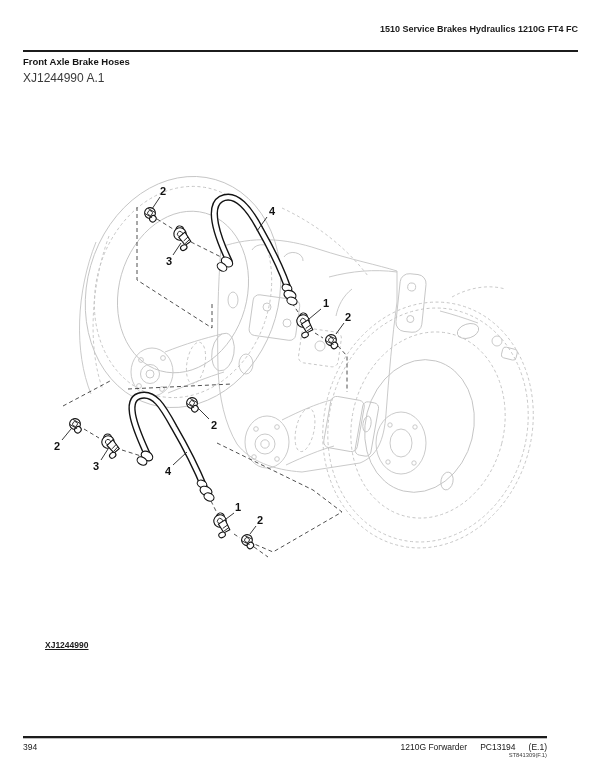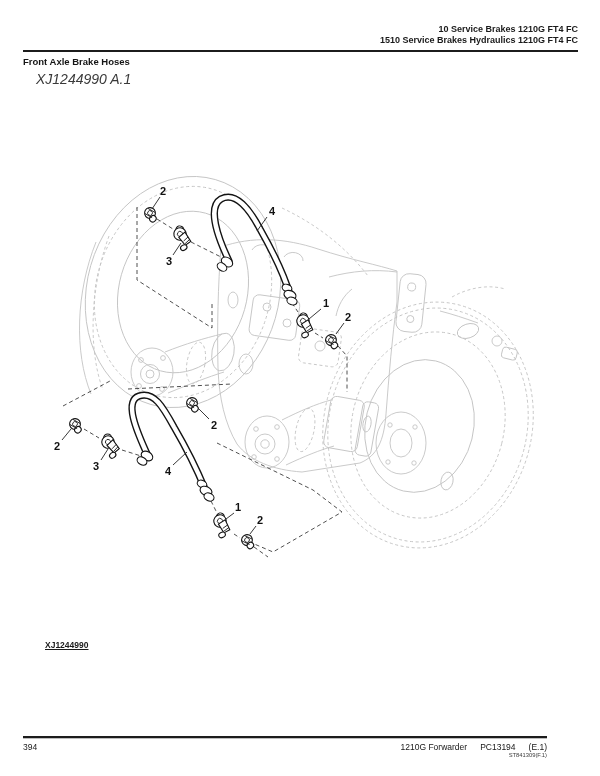--- a/index.html
+++ b/index.html
@@ -7,21 +7,21 @@
     position:relative;width:600px;height:776px;background:#ffffff;
     font-family:"Liberation Sans",sans-serif;color:#111;overflow:hidden;
     margin:0 auto;
   }
   .hdr{
     position:absolute;right:22px;top:24px;text-align:right;
     font-size:9px;font-weight:bold;line-height:11px;color:#1a1a1a;
   }
   .rule-top{position:absolute;left:23px;top:50px;width:555px;height:2px;background:#1c1c1c;}
   .sec-title{position:absolute;left:23px;top:56px;font-size:9.5px;font-weight:bold;color:#151515;}
-  .sec-ref{position:absolute;left:36px;top:71px;font-size:14px;color:#3a3a3a;font-style:italic;}
+  .sec-ref{position:absolute;left:23px;top:71px;font-size:12px;color:#3a3a3a;}
   .fig-label{position:absolute;left:45px;top:640px;font-size:8.5px;font-weight:bold;color:#1a1a1a;text-decoration:underline;}
   .rule-bot{position:absolute;left:23px;top:736px;width:524px;height:2px;background:#1c1c1c;border-bottom:1px solid #bdbdbd;}
   .page-num{position:absolute;left:23px;top:742px;font-size:8.5px;font-weight:normal;color:#1a1a1a;}
   .footer-right{position:absolute;right:53px;top:742px;font-size:8.5px;color:#161616;text-align:right;}
   .footer-right span{margin-left:13px;}
   .footer-sub{position:absolute;right:53px;top:752px;font-size:5.8px;color:#3c3c3c;}
   .diagram{position:absolute;left:0;top:0;width:600px;height:776px;}
 
   
   .ghost{stroke:#c4c4c4;fill:none;stroke-width:0.9;}
@@ -33,21 +33,20 @@
   .fit-d{stroke:#131313;stroke-width:0.8;fill:none;}
   .leader{stroke:#222222;stroke-width:0.9;}
   .callout{font-family:"Liberation Sans",sans-serif;font-size:11px;font-weight:bold;fill:#111;text-anchor:middle;}
 </style>
 </head>
 <body>
 
 <div class="page">
 
   <div class="hdr">
-    <div>10 Service Brakes 1210G FT4 FC</div>
     <div>1510 Service Brakes Hydraulics 1210G FT4 FC</div>
   </div>
   <div class="rule-top"></div>
 
   <div class="sec-title">Front Axle Brake Hoses</div>
   <div class="sec-ref">XJ1244990 A.1</div>
 
   <svg class="diagram" viewBox="0 0 600 776">
 
     <g class="ghost">

